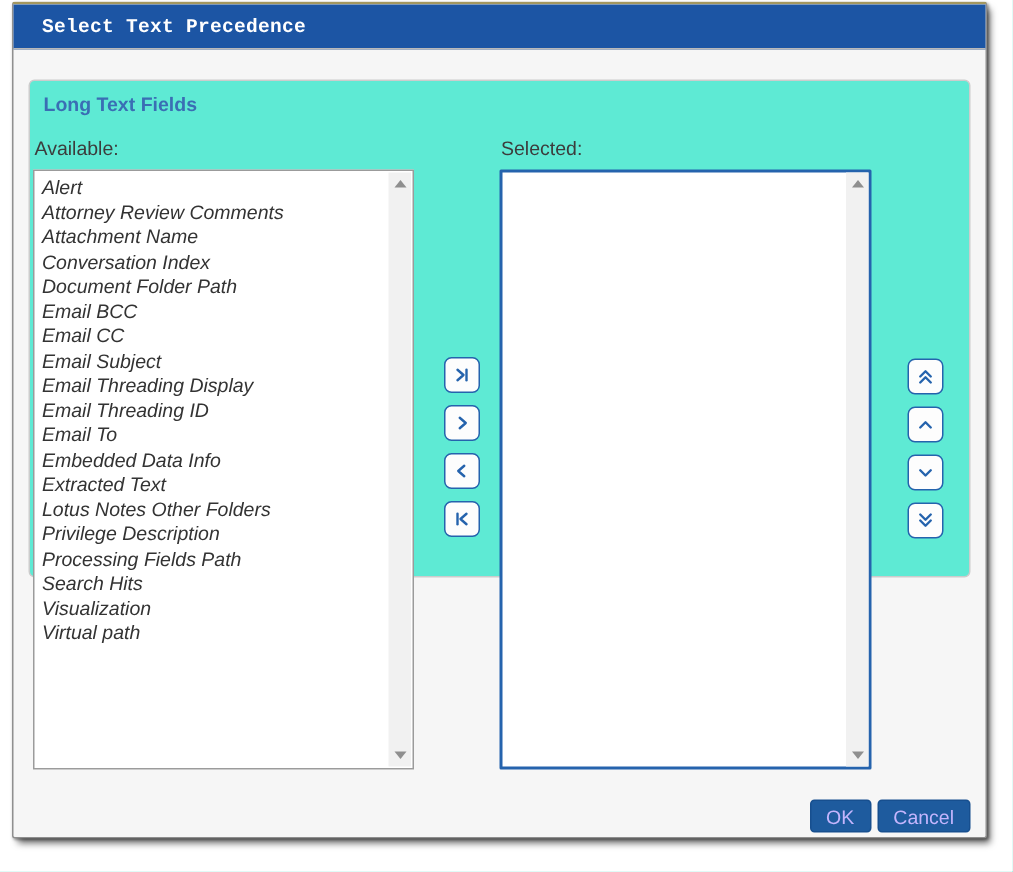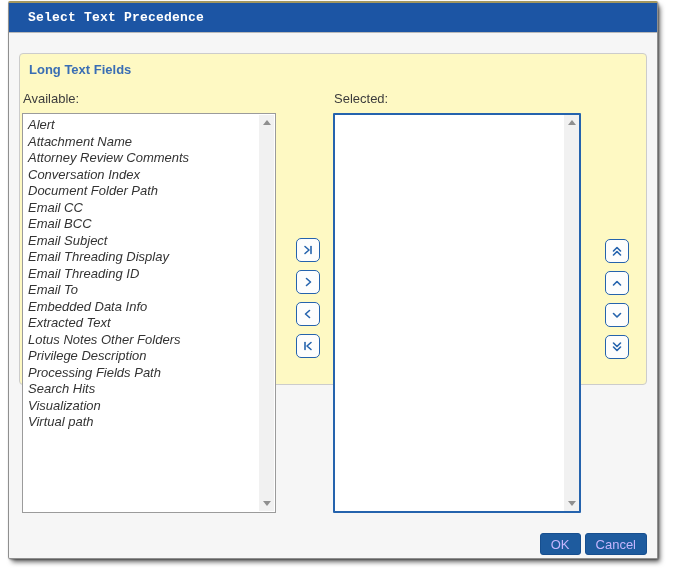--- a/index.html
+++ b/index.html
@@ -27,21 +27,21 @@
     background:var(--titlebar);
     border-bottom:1px solid #b9b9b9;
     display:flex;align-items:center;
     padding-left:19px;
     font-family:Liberation Mono, monospace;
   }
   .titlebar .title{color:#ffffff;font-size:13px;font-weight:bold;letter-spacing:0.2px;}
 
   .fieldset{
     position:absolute;left:10px;top:50px;width:628px;height:332px;
-    background:#fef9c3;border:1px solid #cccccc;border-radius:4px;
+    background:#5eead4;border:1px solid #cccccc;border-radius:4px;
   }
   .section-title{
     position:absolute;left:9px;top:8px;
     color:var(--section-title);font-size:13px;font-weight:bold;
   }
   .col-label{
     position:absolute;top:37px;font-size:13px;color:#3c3c3c;
   }
   .label-available{left:3px;}
   .label-selected{left:314px;}
@@ -106,32 +106,32 @@
       <div class="section-title">Long Text Fields</div>
 
       <div class="col-label label-available">Available:</div>
       <div class="col-label label-selected">Selected:</div>
 
       <div class="listbox available">
         <div class="items">
 
             <div class="item">Alert</div>
 
+            <div class="item">Attorney Review Comments</div>
+
             <div class="item">Attachment Name</div>
 
-            <div class="item">Attorney Review Comments</div>
-
             <div class="item">Conversation Index</div>
 
             <div class="item">Document Folder Path</div>
 
 
+            <div class="item">Email BCC</div>
+
             <div class="item">Email CC</div>
-
-            <div class="item">Email BCC</div>
 
             <div class="item">Email Subject</div>
 
             <div class="item">Email Threading Display</div>
 
             <div class="item">Email Threading ID</div>
 
             <div class="item">Email To</div>
 
             <div class="item">Embedded Data Info</div>

